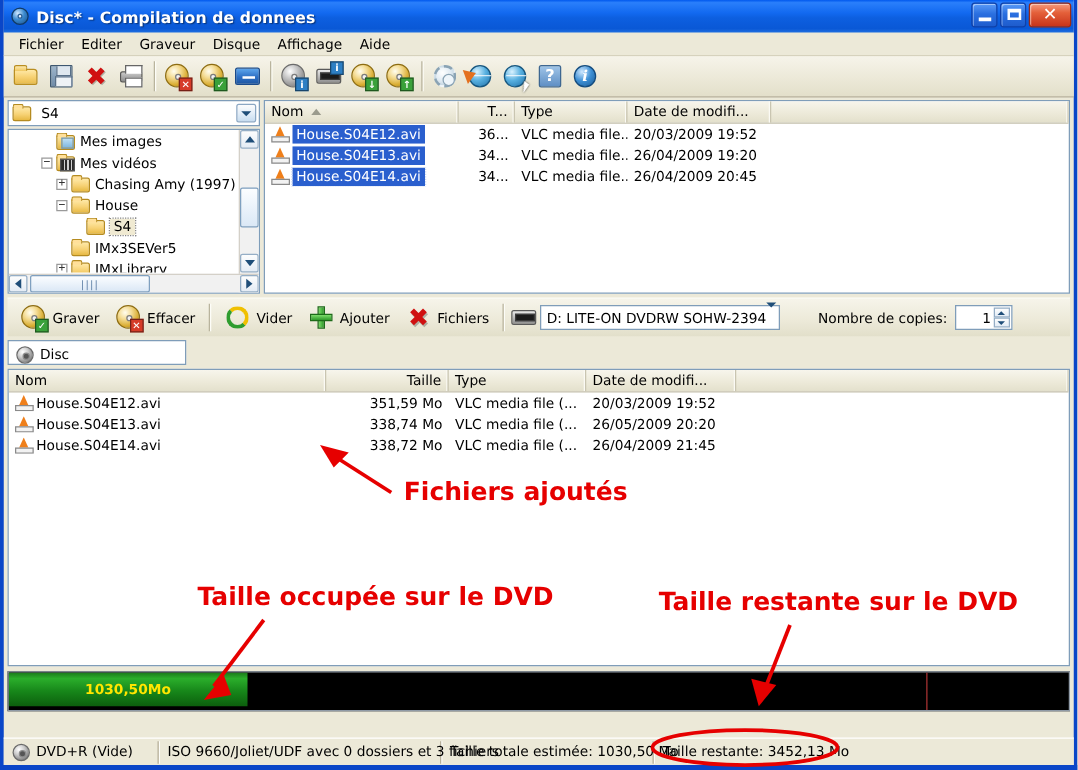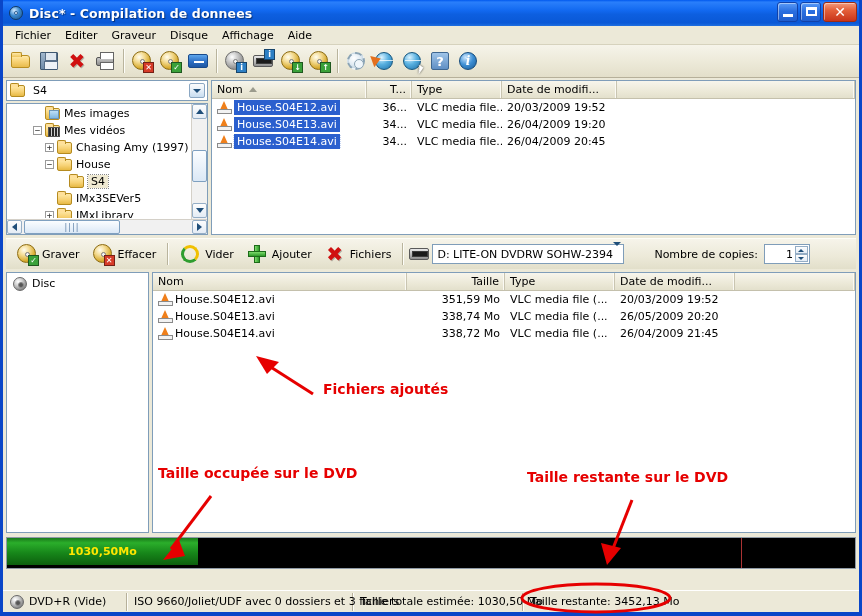--- a/index.html
+++ b/index.html
@@ -399,21 +399,21 @@
     display:flex; flex-direction:column;
   }
   .spin .updn div {
     flex:1; background:linear-gradient(to bottom,#fdfdfd,#e3ecf6);
     border:1px solid #94adc5; display:flex; align-items:center; justify-content:center;
   }
   .tri-up { width:0;height:0;border-left:3px solid transparent;border-right:3px solid transparent;border-bottom:3px solid #1f4e79; }
   .tri-dn { width:0;height:0;border-left:3px solid transparent;border-right:3px solid transparent;border-top:3px solid #1f4e79; }
 
   
-  .lower { display:flex; gap:3px; padding:3px 3px 0 3px; height:264px; }
+  .lower { display:flex; gap:3px; padding:3px 3px 0 3px; height:264px;flex-direction:column; }
   .discpane { width:143px; background:#fff; border:1px solid #7f9db9; font-size:11px; }
   .disc-row { display:flex; align-items:center; height:18px; padding:3px 0 0 6px; }
   .disc-ico {
     width:14px;height:14px;border-radius:50%;margin-right:5px;flex:0 0 auto;
     background: radial-gradient(circle at 35% 30%, #ffffff 0%, #d0d0d0 35%, #8f8f8f 70%, #5f5f5f 100%);
     border:1px solid #6a6a6a; position:relative;
   }
   .disc-ico::after{
     content:'';position:absolute;left:4px;top:4px;width:4px;height:4px;border-radius:50%;
     background:#555;border:1px solid #8c8c8c;
@@ -443,21 +443,21 @@
   .st-cell {
     height:18px; display:flex; align-items:center; padding:0 7px;
     border-right:1px solid #b6b09a; box-shadow:1px 0 0 #fdfdf8;
     white-space:nowrap;
   }
   .st-cell.last { border-right:none; box-shadow:none; flex:1; }
 
   
   .anno {
     position:absolute; color:#e60000;
-    font-size:14px; font-weight:bold; white-space:nowrap;
+    font-size:20px; font-weight:bold; white-space:nowrap;
     font-family:"DejaVu Sans","Liberation Sans",sans-serif;
     pointer-events:none;
   }
   svg.overlay { position:absolute; left:0; top:0; width:862px; height:616px; pointer-events:none; }
 </style>
 </head>
 <body>
 
 <div id="app">
 

